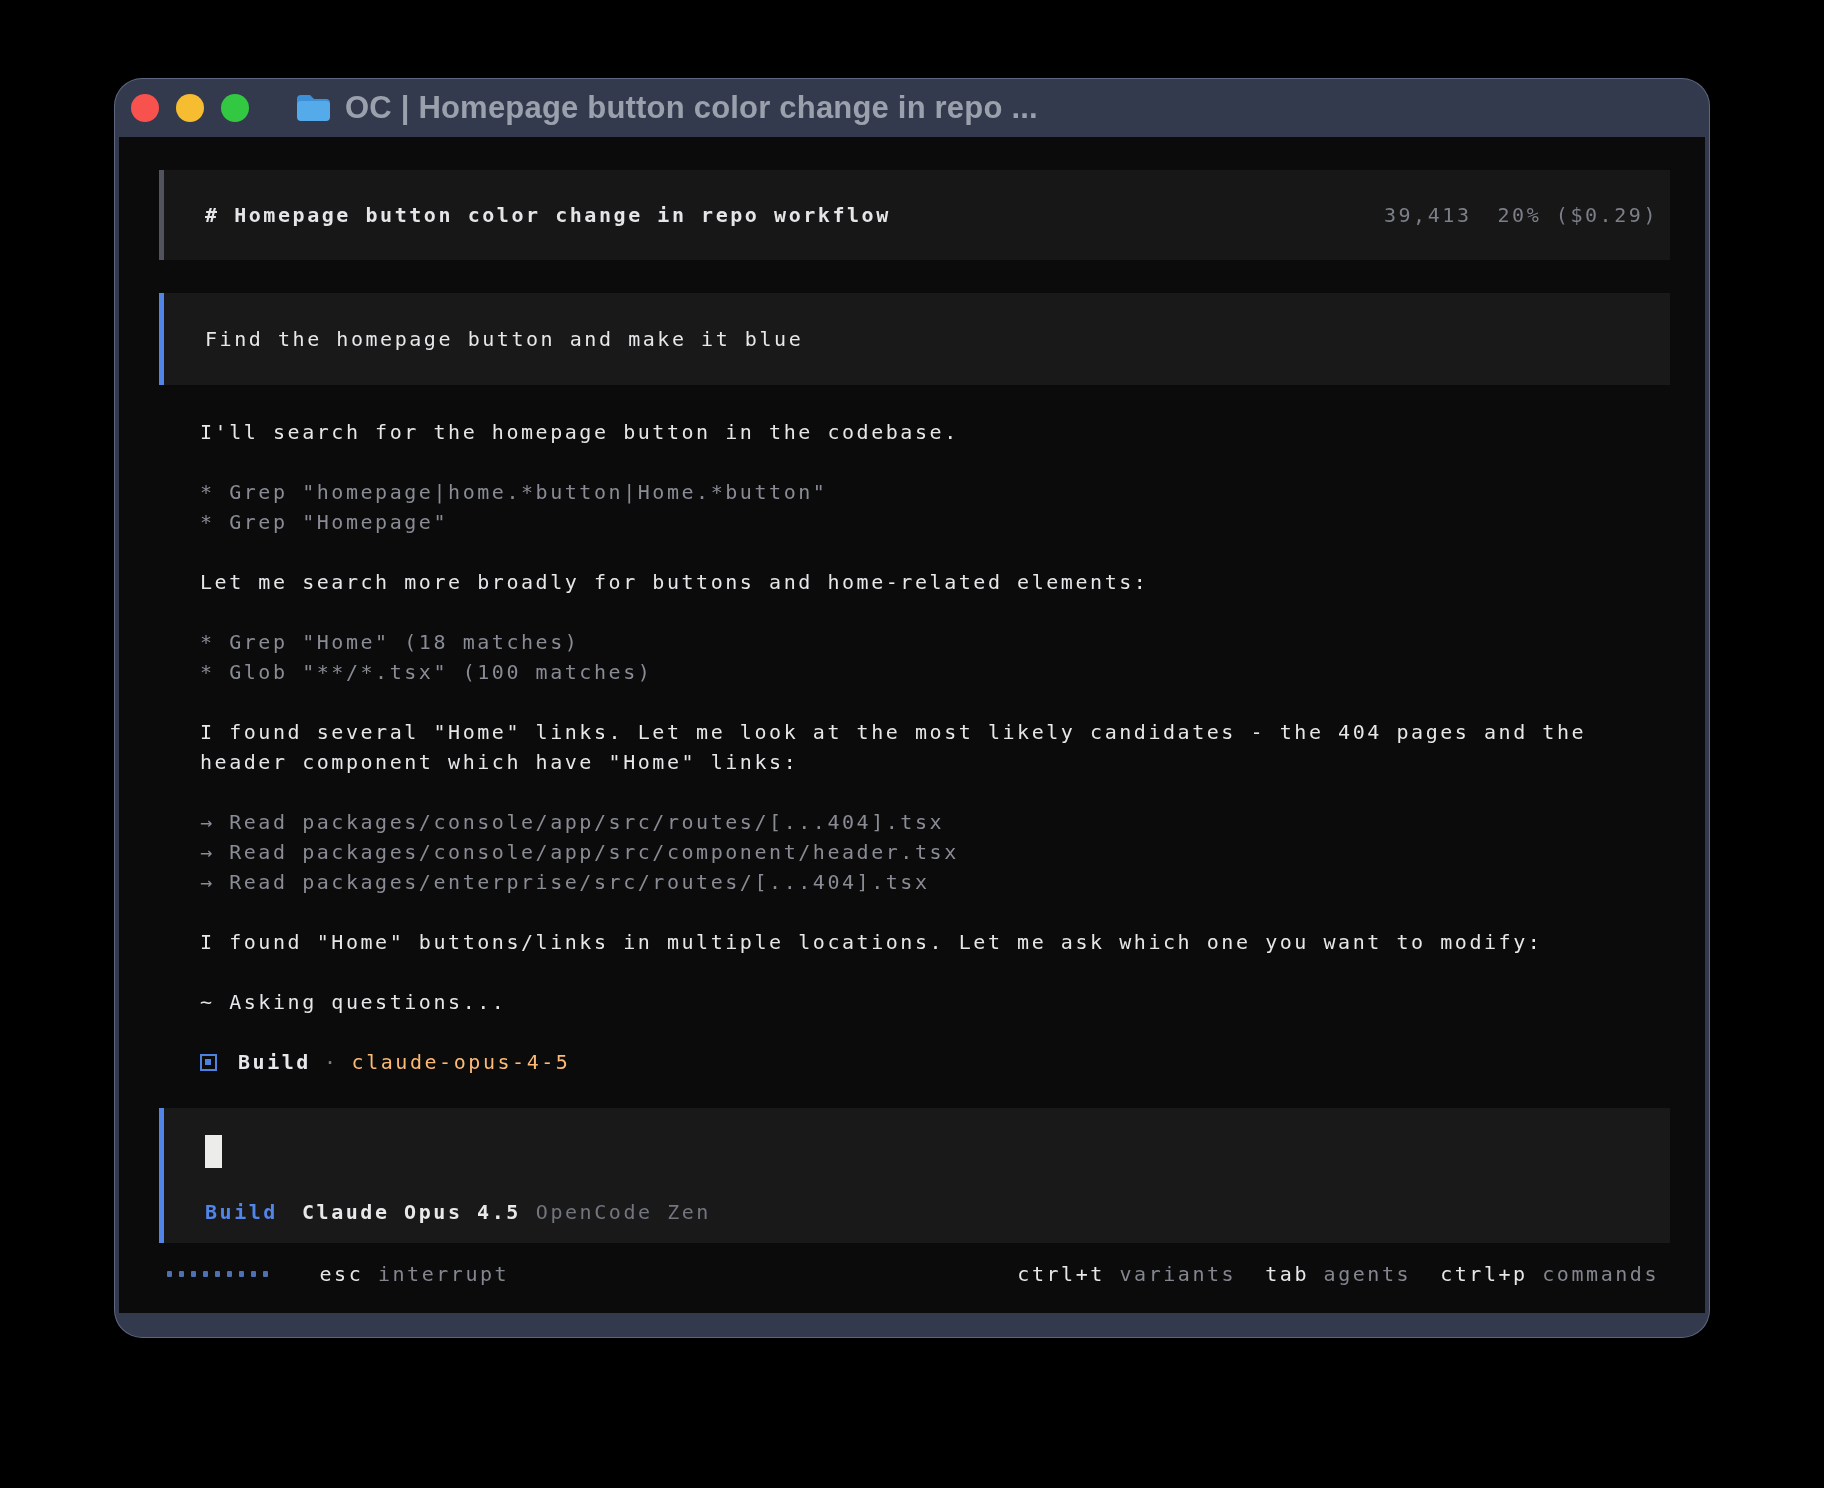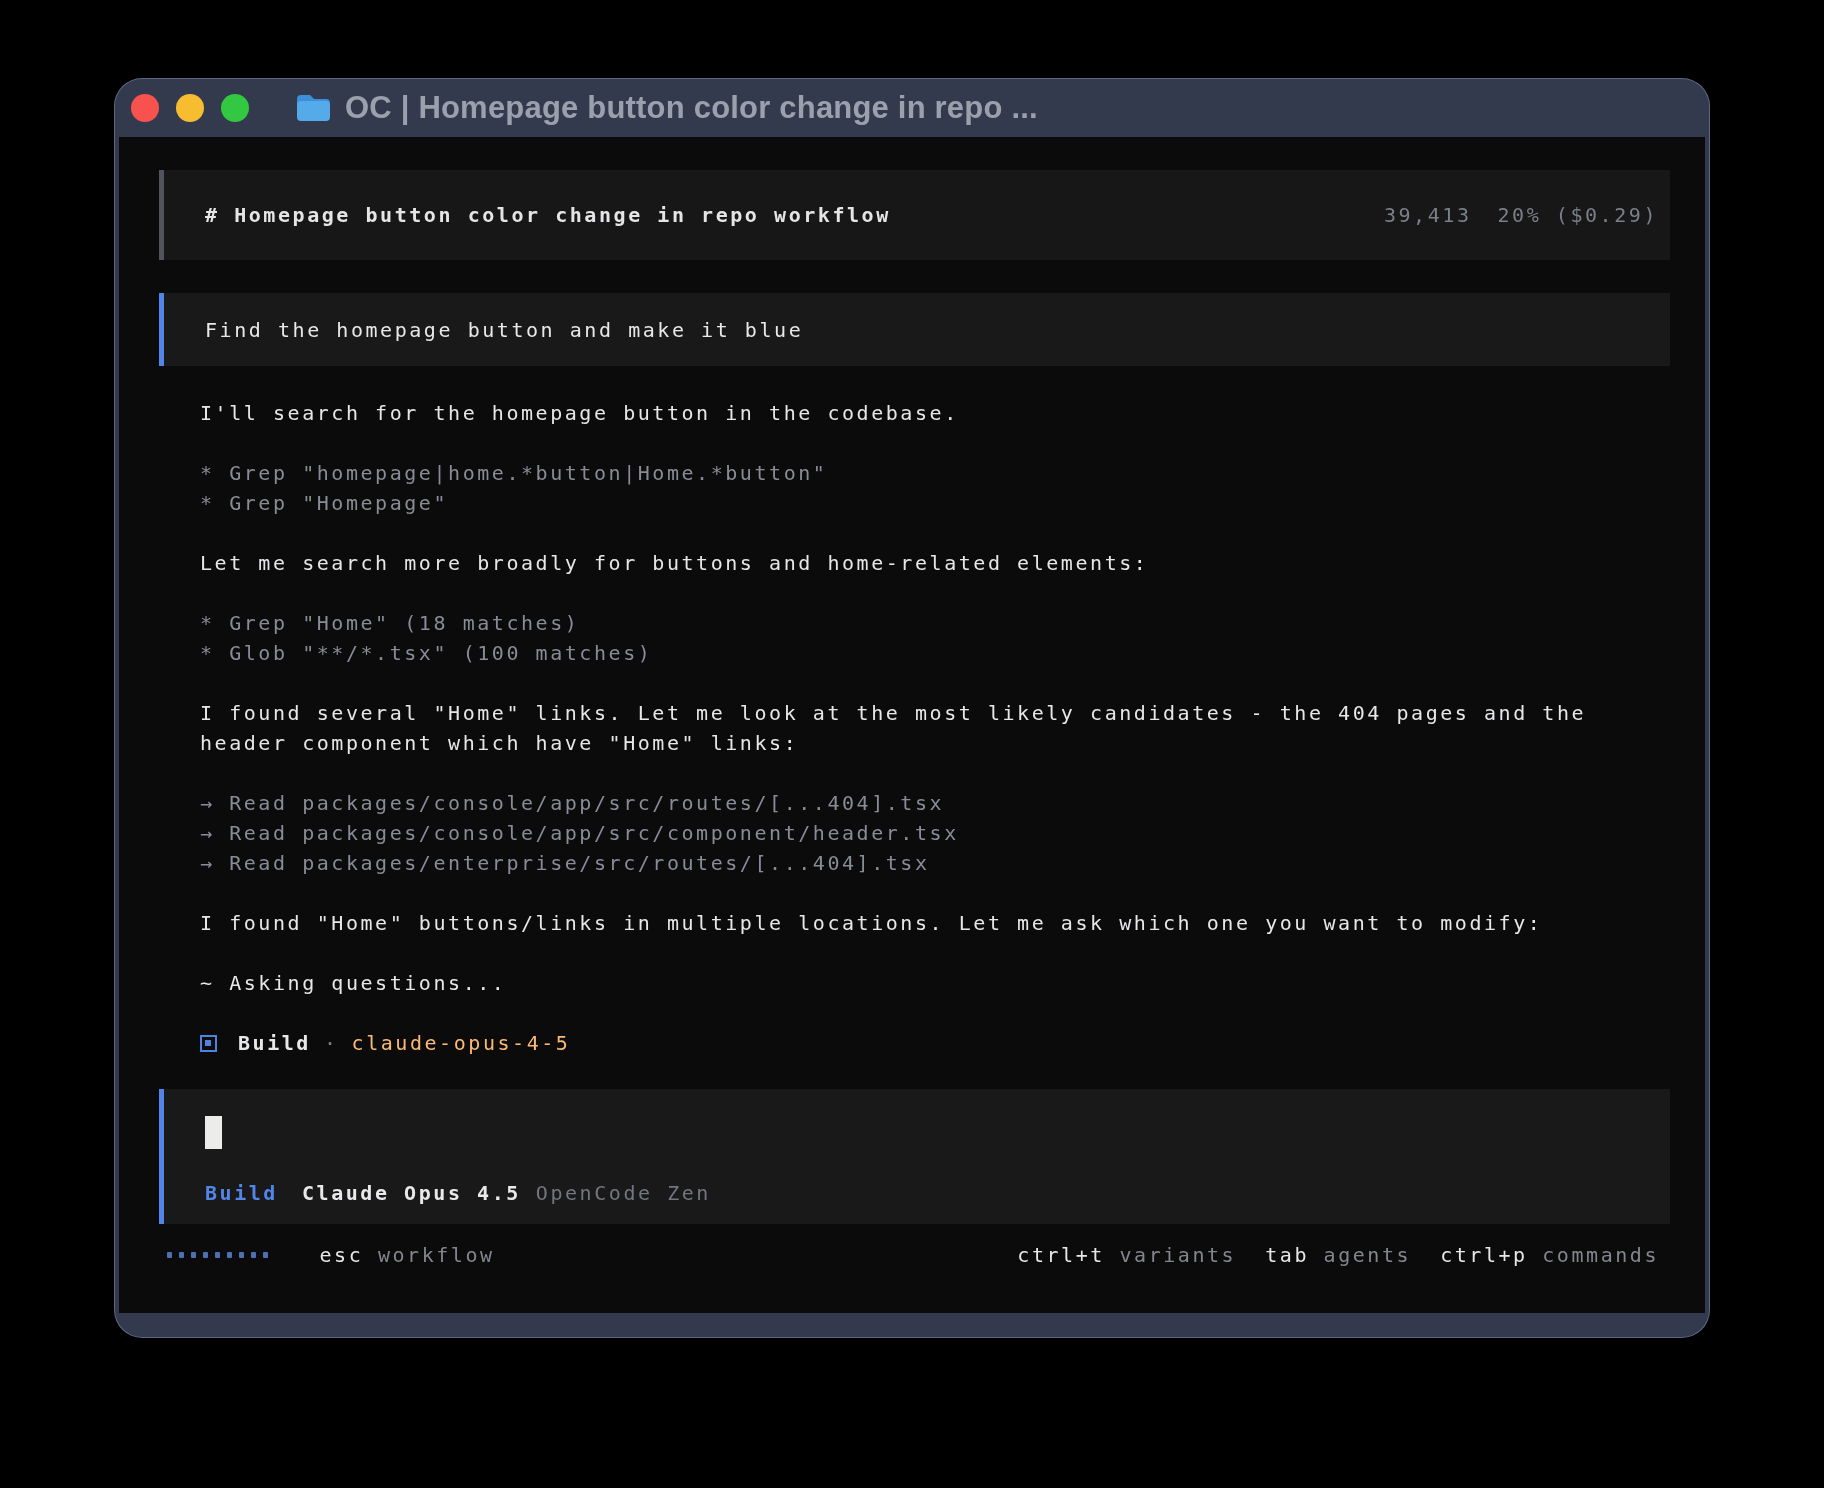--- a/index.html
+++ b/index.html
@@ -36,21 +36,21 @@
 
   .session-header {
     height: 90px; background: #171718; border-left: 5px solid #51545c;
     display: flex; align-items: center; padding: 0 12px 0 41px;
   }
   .session-header .stitle { font-weight: 700; color: #e5e5e7; flex: 1 1 auto; white-space: nowrap; }
   .session-header .stats { color: #7b7f88; white-space: nowrap; }
   .session-header .stats .tokens { margin-right: 26px; }
 
   .user-block {
-    margin-top: 33px; height: 73px; background: #19191a;
+    margin-top: 33px; height: 92px; background: #19191a;
     border-left: 5px solid #5185e8; display: flex; align-items: center;
     padding-left: 41px; color: #e8e8ea;
   }
 
   .conversation { margin-top: 32px; margin-left: 41px; width: 1479px; }
   .line { min-height: 30px; }
   .line.assistant { color: #e7e7e9; }
   .line.tool { color: #898c94; }
 
   .status-row { display: flex; align-items: center; min-height: 30px; }
@@ -169,21 +169,21 @@
           <span class="dot"></span>
           <span class="dot"></span>
           <span class="dot"></span>
           <span class="dot"></span>
           <span class="dot"></span>
           <span class="dot"></span>
           <span class="dot"></span>
         </span>
       <span class="esc-group">
         <span class="key">esc</span>
-        <span class="hint"> workflow</span>
+        <span class="hint"> interrupt</span>
       </span>
       <span class="spacer"></span>
       <span class="shortcut">
         <span class="key">ctrl+t</span>
         <span class="hint"> variants</span>
       </span>
       <span class="shortcut">
         <span class="key">tab</span>
         <span class="hint"> agents</span>
       </span>

